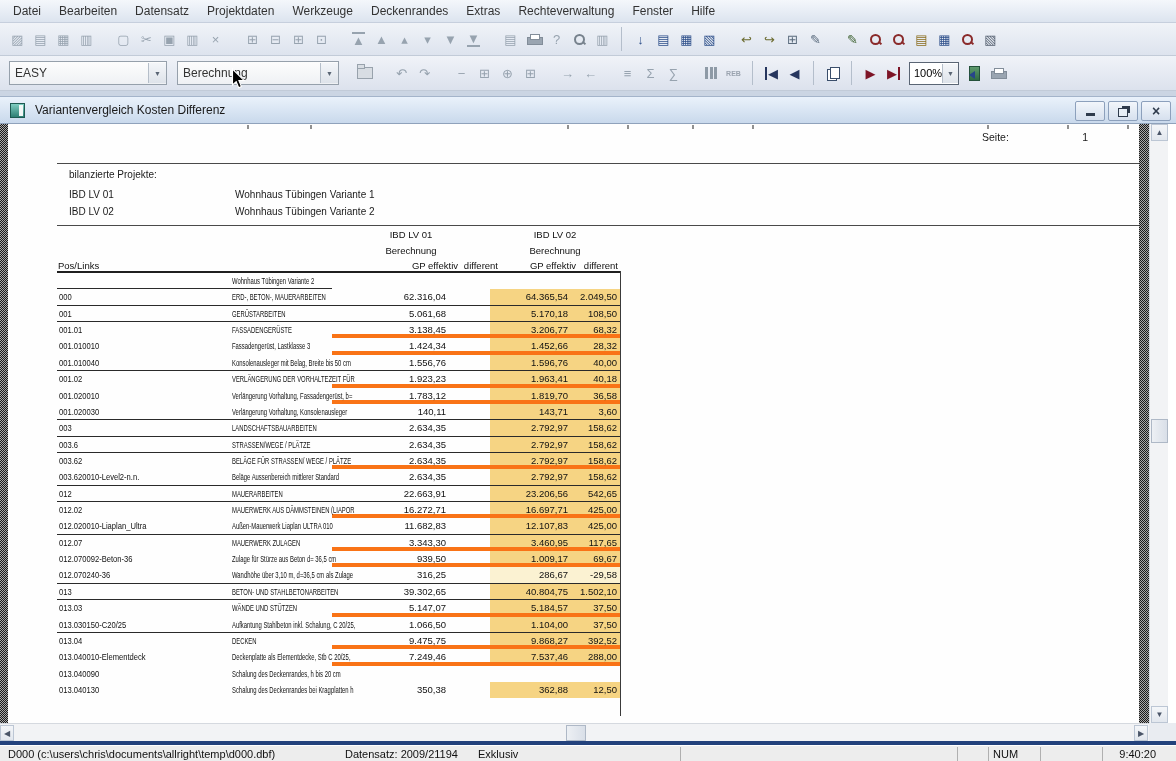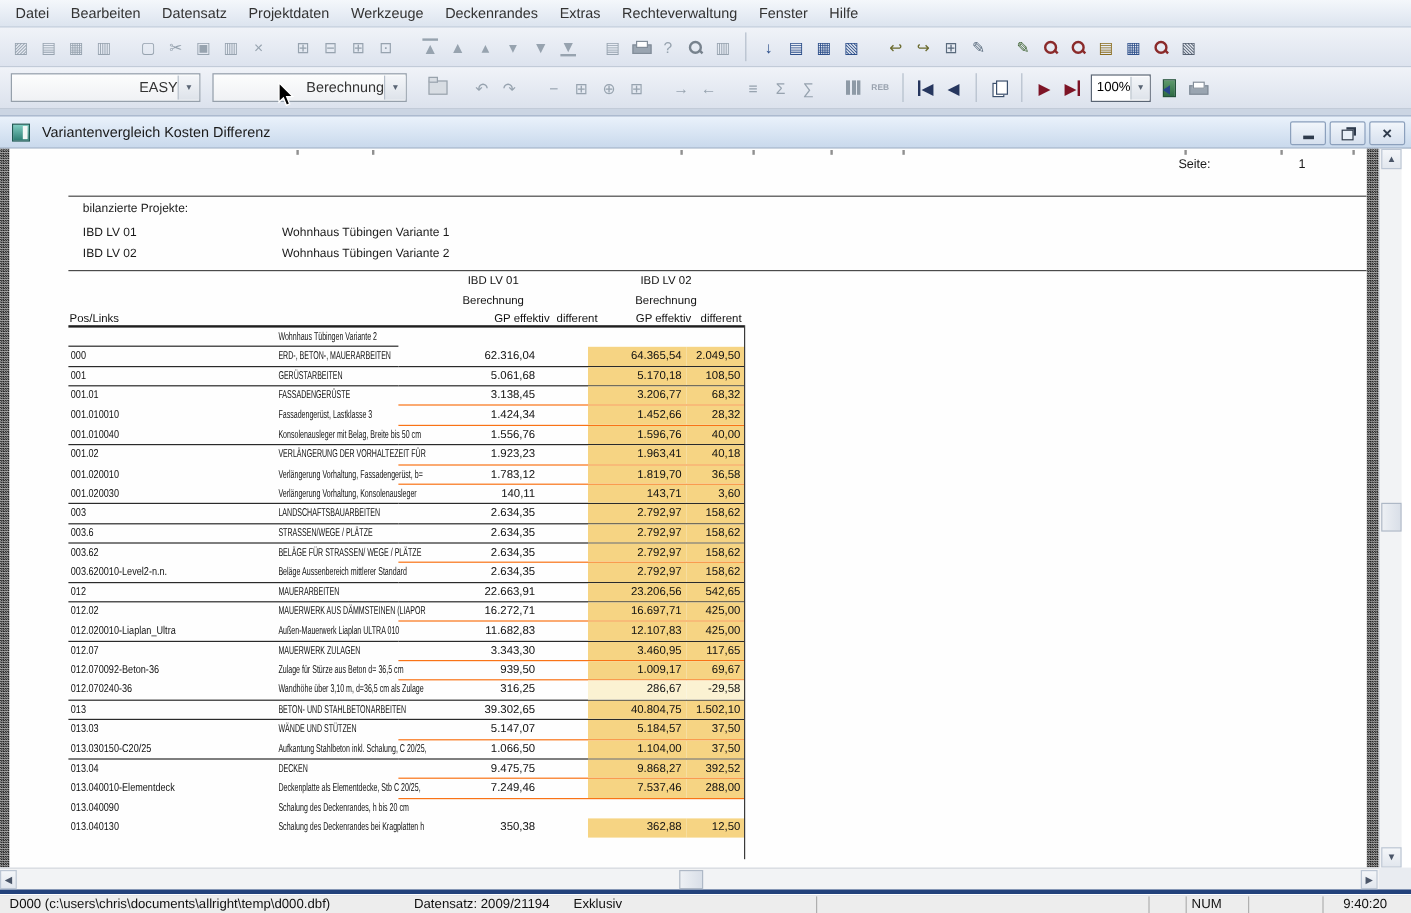--- a/index.html
+++ b/index.html
@@ -7,21 +7,21 @@
   body{width:1176px;height:761px;overflow:hidden;background:#CFD8E6;
        font-family:"Liberation Sans","DejaVu Sans",sans-serif;position:relative;}
   
   .menubar{height:22px;display:flex;align-items:center;padding-left:4px;
     background:linear-gradient(180deg,#F4F7FB,#DCE4EF);border-bottom:1px solid #C6CFDD;}
   .menu-item{font-size:12px;color:#333;padding:0 9px;line-height:21px;cursor:default;}
   
   .toolbar1{height:32px;display:flex;align-items:center;padding-left:6px;
     background:linear-gradient(180deg,#F0F3F8,#DDE3EE);border-bottom:1px solid #C2CBD8;}
   .toolbar2{height:34px;display:flex;align-items:center;padding-left:6px;
-    background:linear-gradient(180deg,#F0F3F8,#DCE2ED);border-bottom:1px solid #C2CBD8;text-align:right;}
+    background:linear-gradient(180deg,#F0F3F8,#DCE2ED);border-bottom:1px solid #C2CBD8;}
   .tb-btn{width:23px;height:23px;display:flex;align-items:center;justify-content:center;
     border-radius:2px;flex:0 0 auto;}
   .glyph{font-size:13px;color:#97A3AF;line-height:1;}
   .tb-gap{width:14px;flex:0 0 auto;}
   .tb-sep{width:1px;height:24px;background:#B4BECB;margin:0 7px;flex:0 0 auto;}
   .bar-top{border-top:2px solid currentColor;}
   .bar-bottom{border-bottom:2px solid currentColor;}
   .bar-left{border-left:2px solid currentColor;padding-left:1px;}
   .bar-right{border-right:2px solid currentColor;padding-right:1px;}
   
@@ -77,21 +77,21 @@
   .rpt-small{position:absolute;font-size:10px;color:#1A1A1A;white-space:nowrap;padding-left:11px;}
   
   .thead-title{position:absolute;font-size:9.5px;color:#111;white-space:nowrap;text-align:center;}
   .thead-underline{position:absolute;height:2px;background:#1F1F1F;}
   .tbl-vline{position:absolute;width:1px;background:#3A3A3A;}
   .trows{position:absolute;left:49px;top:149px;width:563px;}
   .trow{display:flex;height:16.37px;box-sizing:border-box;}
   .seg{display:flex;box-sizing:border-box;}
   .seg-left{width:275px;} .seg-right{width:288px;}
   .rule-full .seg{border-bottom:1px solid #2A2A2A;}
-  .rule-num .seg-right{border-bottom:1px solid #f97316;justify-content:center;}
+  .rule-num .seg-right{border-bottom:4px solid #f97316;justify-content:center;}
   .cell{font-size:9.5px;color:#111;line-height:16px;white-space:nowrap;box-sizing:border-box;}
   .c-pos{width:175px;padding-left:2px;overflow:hidden;}
   .c-desc{width:100px;overflow:visible;}
   .c-desc span{display:inline-block;transform:scaleX(.62);transform-origin:0 50%;}
   .c-pos span{display:inline-block;transform:scaleX(.80);transform-origin:0 50%;}
   .c-n1{width:118px;text-align:right;padding-right:4px;}
   .c-d1{width:40px;text-align:right;padding-right:3px;}
   .c-n2{width:82px;text-align:right;padding-right:4px;}
   .c-d2{width:48px;text-align:right;padding-right:3px;}
   .hl{background:#F6D483;} .hl-pale{background:#FBF2D2;}

